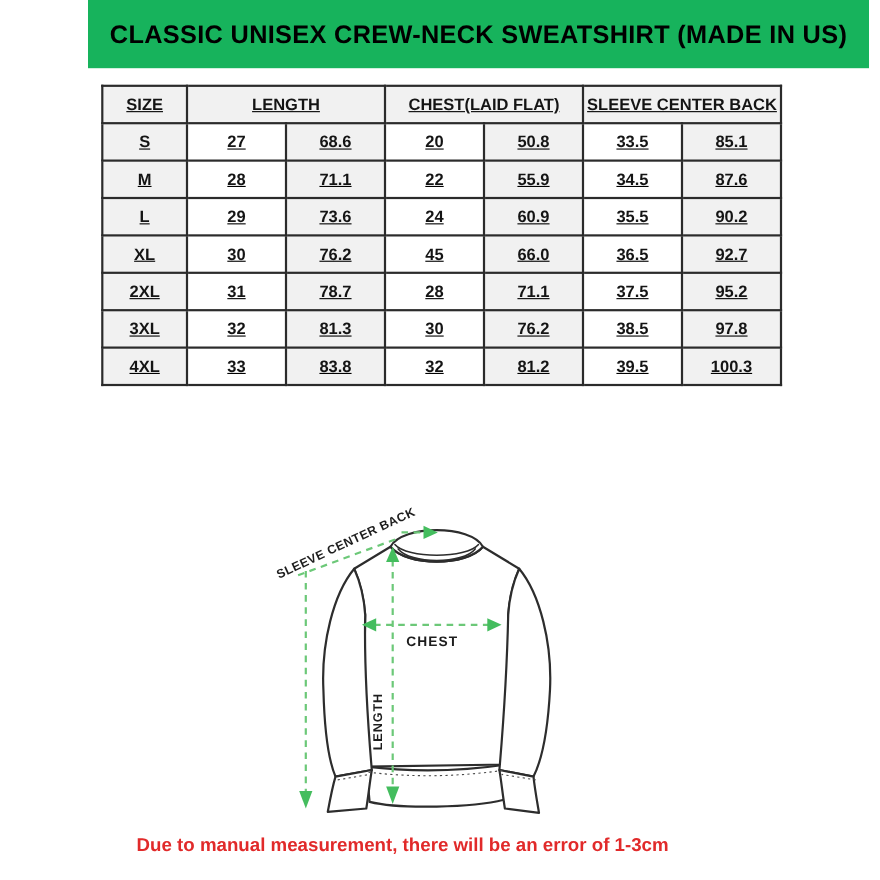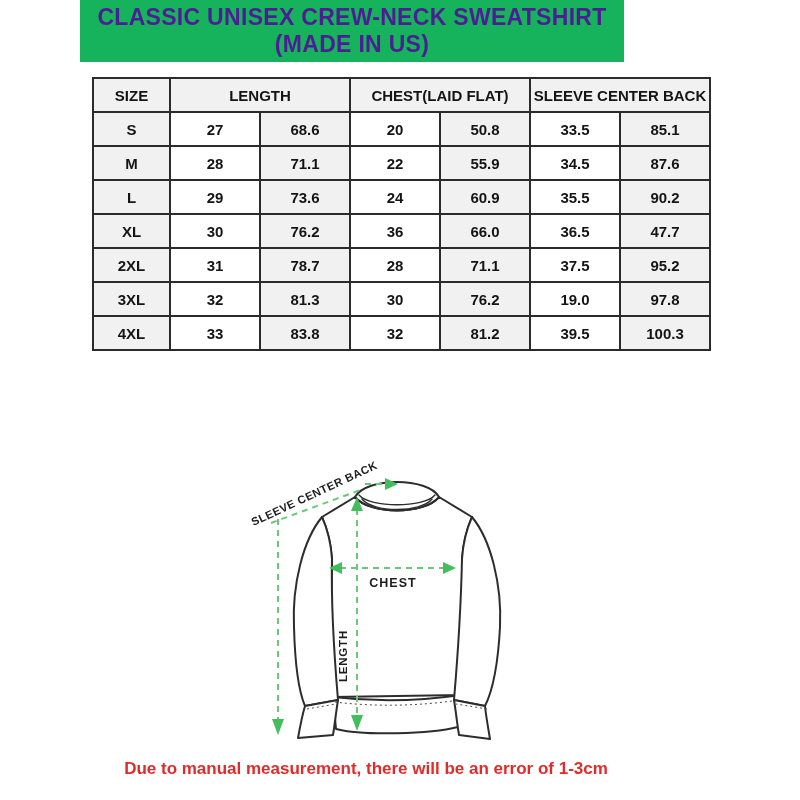--- a/index.html
+++ b/index.html
@@ -1,26 +1,26 @@
 <!DOCTYPE html>
 <html><head>
 <meta charset="utf-8">
 <style>
   * { margin:0; padding:0; box-sizing:border-box; }
   html,body { width:800px; height:800px; background:#ffffff;
     font-family:"Liberation Sans", sans-serif; position:relative; overflow:hidden; }
 
   .banner{
-    position:absolute; left:80px; top:0; width:544px; height:62px;
-    background:#17b35c; color:#4c1d95; display:flex; align-items:center; justify-content:center;
+    position:absolute; left:80px; top:0; width:710px; height:62px;
+    background:#17b35c; color:#000000; display:flex; align-items:center; justify-content:center;
     font-weight:700; font-size:23px; letter-spacing:.3px; text-align:center;
   }
 
   .table-wrap{ position:absolute; left:92px; top:77px; }
-  table{ border-collapse:collapse; table-layout:fixed; }
+  table{ border-collapse:collapse; table-layout:fixed;text-decoration:underline; }
   th,td{
     border:2px solid #2b2b2b; height:34px; text-align:center; vertical-align:middle;
     font-weight:700; font-size:15px; color:#141414; background:#ffffff; padding:0 2px;
   }
   .shade{ background:#f1f1f1; }
 
   .diagram-wrap{ position:absolute; left:240px; top:455px; width:320px; height:300px; }
 
   .note{
     position:absolute; left:0; top:759px; width:732px; text-align:center;
@@ -78,41 +78,41 @@
           <td class="shade">73.6</td>
           <td>24</td>
           <td class="shade">60.9</td>
           <td>35.5</td>
           <td class="shade">90.2</td>
         </tr>
         <tr>
           <td class="shade">XL</td>
           <td>30</td>
           <td class="shade">76.2</td>
-          <td>36</td>
+          <td>45</td>
           <td class="shade">66.0</td>
           <td>36.5</td>
-          <td class="shade">47.7</td>
+          <td class="shade">92.7</td>
         </tr>
         <tr>
           <td class="shade">2XL</td>
           <td>31</td>
           <td class="shade">78.7</td>
           <td>28</td>
           <td class="shade">71.1</td>
           <td>37.5</td>
           <td class="shade">95.2</td>
         </tr>
         <tr>
           <td class="shade">3XL</td>
           <td>32</td>
           <td class="shade">81.3</td>
           <td>30</td>
           <td class="shade">76.2</td>
-          <td>19.0</td>
+          <td>38.5</td>
           <td class="shade">97.8</td>
         </tr>
         <tr>
           <td class="shade">4XL</td>
           <td>33</td>
           <td class="shade">83.8</td>
           <td>32</td>
           <td class="shade">81.2</td>
           <td>39.5</td>
           <td class="shade">100.3</td>

